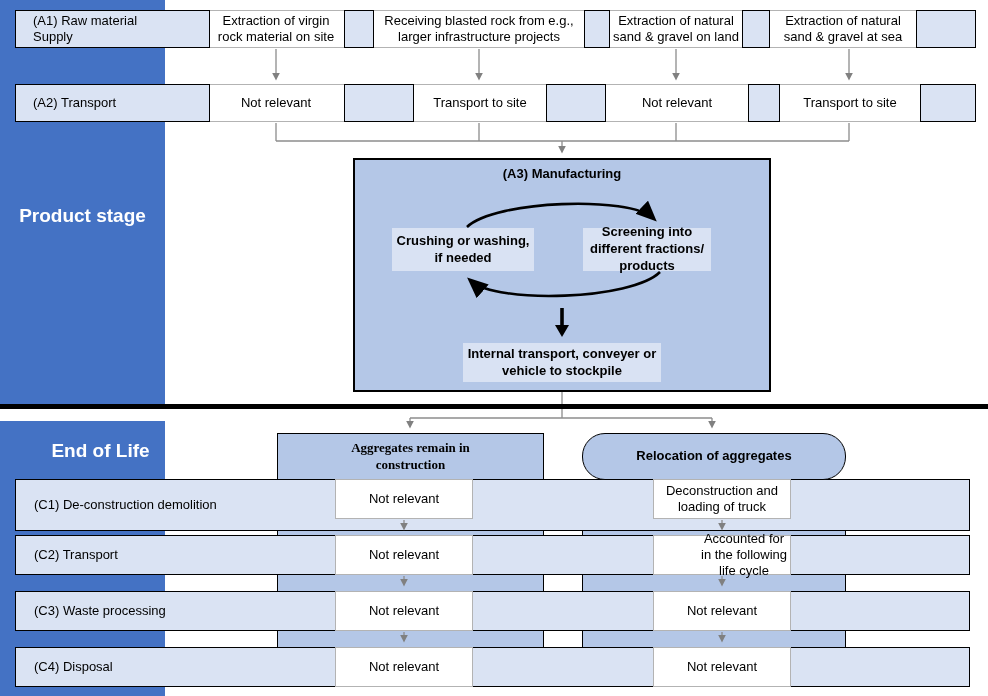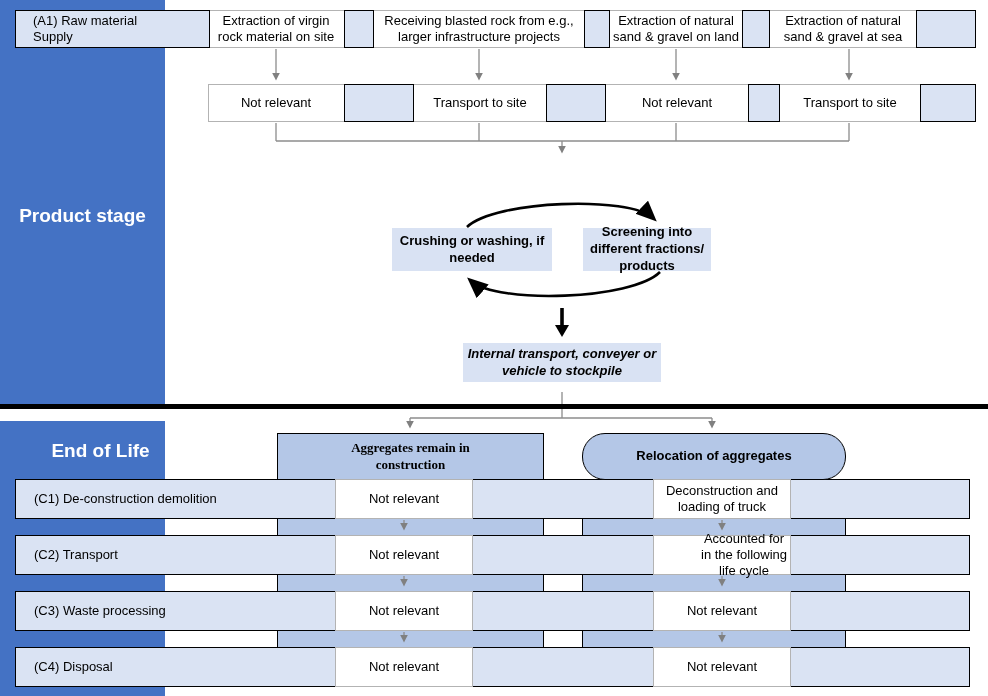--- a/index.html
+++ b/index.html
@@ -55,58 +55,64 @@
   </div>
   <div class="abs cell flexc z2" style="left:770px;top:10px;width:146px;height:38px;">
     <span style="max-width:140px;">Extraction of natural sand &amp; gravel at sea</span>
   </div>
   <div class="abs spacer z2" style="left:344px;top:10px;width:30px;height:38px;"></div>
   <div class="abs spacer z2" style="left:584px;top:10px;width:26px;height:38px;"></div>
   <div class="abs spacer z2" style="left:742px;top:10px;width:28px;height:38px;"></div>
   <div class="abs spacer z2" style="left:916px;top:10px;width:60px;height:38px;"></div>
 
   <div class="abs whitebar z1" style="left:208px;top:84px;width:768px;height:38px;"></div>
+  <div class="abs labelbox flexl z2" style="left:15px;top:84px;width:195px;height:38px;">
+    <span>(A2) Transport</span>
+  </div>
   <div class="abs cell flexc z2" style="left:208px;top:84px;width:136px;height:38px;">
     <span>Not relevant</span>
   </div>
   <div class="abs cell flexc z2" style="left:414px;top:84px;width:132px;height:38px;">
     <span>Transport to site</span>
   </div>
   <div class="abs cell flexc z2" style="left:606px;top:84px;width:142px;height:38px;">
     <span>Not relevant</span>
   </div>
   <div class="abs cell flexc z2" style="left:780px;top:84px;width:140px;height:38px;">
     <span>Transport to site</span>
   </div>
   <div class="abs spacer z2" style="left:344px;top:84px;width:70px;height:38px;"></div>
   <div class="abs spacer z2" style="left:546px;top:84px;width:60px;height:38px;"></div>
   <div class="abs spacer z2" style="left:748px;top:84px;width:32px;height:38px;"></div>
   <div class="abs spacer z2" style="left:920px;top:84px;width:56px;height:38px;"></div>
 
-  <div class="abs stepbox flexc z2" style="left:392px;top:228px;width:160px;height:43px;">
+  <div class="abs mfg z1" style="left:353px;top:158px;width:418px;height:234px;">
+    <div class="abs mfg-title" style="left:0;top:6px;width:100%;text-align:center;">(A3) Manufacturing</div>
+  </div>
+  <div class="abs stepbox flexc z2" style="left:392px;top:228px;width:142px;height:43px;">
     <span style="max-width:150px;">Crushing or washing, if needed</span>
   </div>
   <div class="abs stepbox flexc z2" style="left:583px;top:228px;width:128px;height:43px;">
     <span style="max-width:150px;">Screening into different fractions/ products</span>
   </div>
-  <div class="abs stepbox flexc z2" style="left:463px;top:343px;width:198px;height:39px;font-style:italic;">
+  <div class="abs stepbox flexc z2" style="left:463px;top:343px;width:198px;height:39px;">
     <span style="max-width:192px;">Internal transport, conveyer or vehicle to stockpile</span>
   </div>
 
   <div class="abs band z0" style="left:277px;top:479px;width:267px;height:207px;"></div>
   <div class="abs band z0" style="left:582px;top:479px;width:264px;height:207px;"></div>
 
   <div class="abs hdr flexc z2" style="left:277px;top:433px;width:267px;height:47px;font-family:Liberation Serif, serif;">
     <span style="max-width:168px;">Aggregates remain in construction</span>
   </div>
   <div class="abs hdr flexc z2" style="left:582px;top:433px;width:264px;height:47px;border-radius:23px;">
     <span>Relocation of aggregates</span>
   </div>
 
-  <div class="abs crow flexl z1" style="left:15px;top:479px;width:955px;height:40px;">
+  <div class="abs crow flexl z1" style="left:15px;top:479px;width:955px;height:52px;">
     <span class="lbl" style="max-width:190px;">(C1) De-construction demolition</span>
   </div>
   <div class="abs cwhite flexc z2" style="left:335px;top:479px;width:138px;height:40px;">
     <span>Not relevant</span>
   </div>
   <div class="abs cwhite flexc z2" style="left:653px;top:479px;width:138px;height:40px;">
     <span style="max-width:130px;">Deconstruction and loading of truck</span>
   </div>
 
   <div class="abs crow flexl z1" style="left:15px;top:535px;width:955px;height:40px;">

